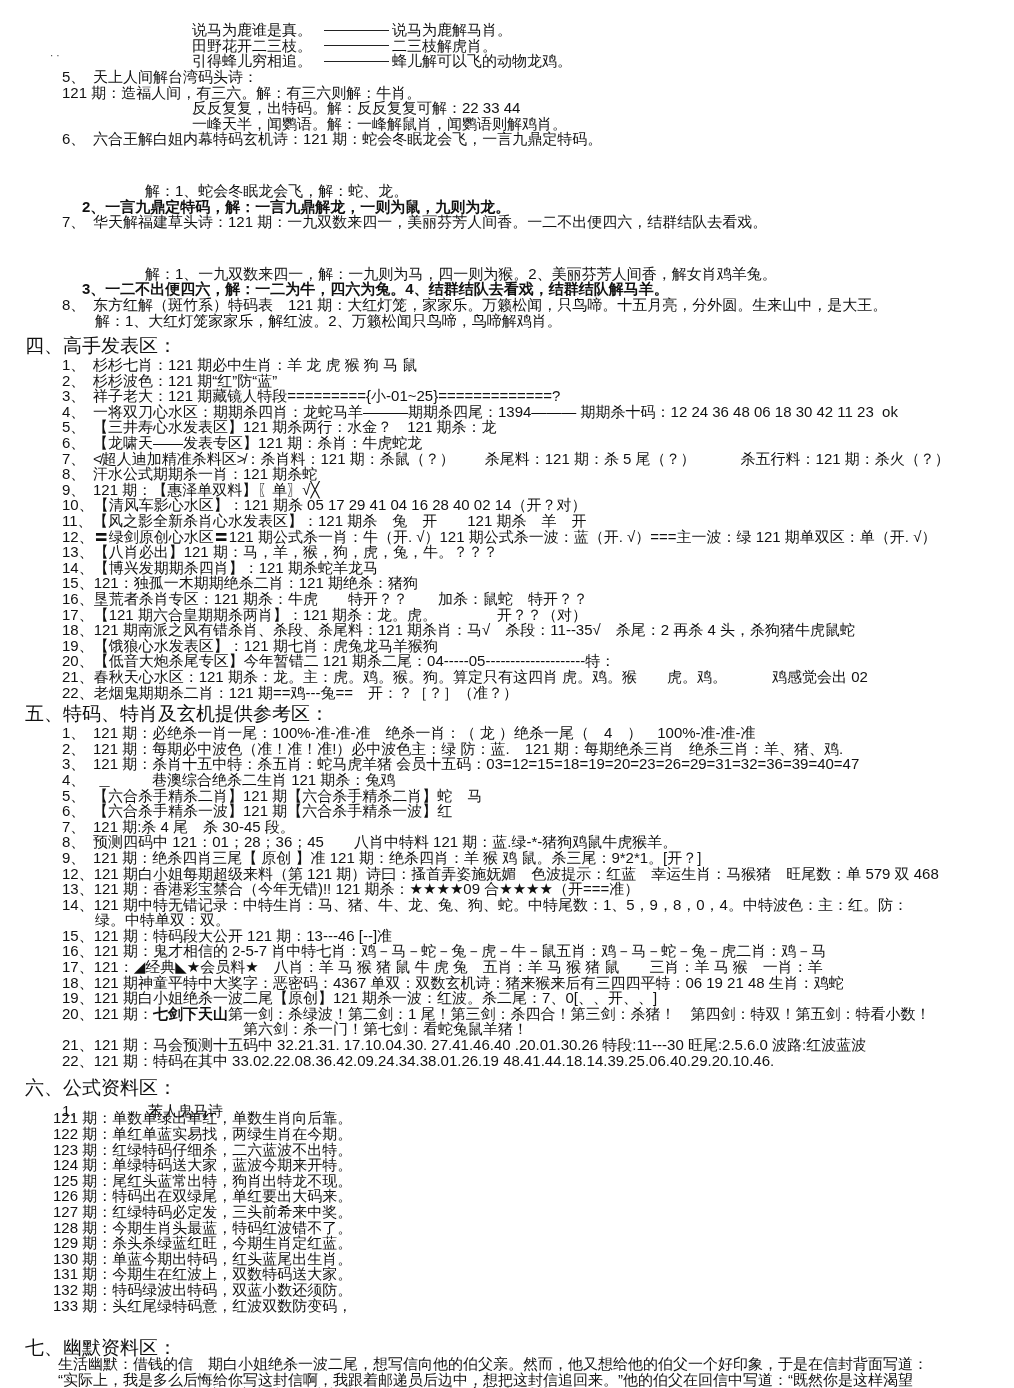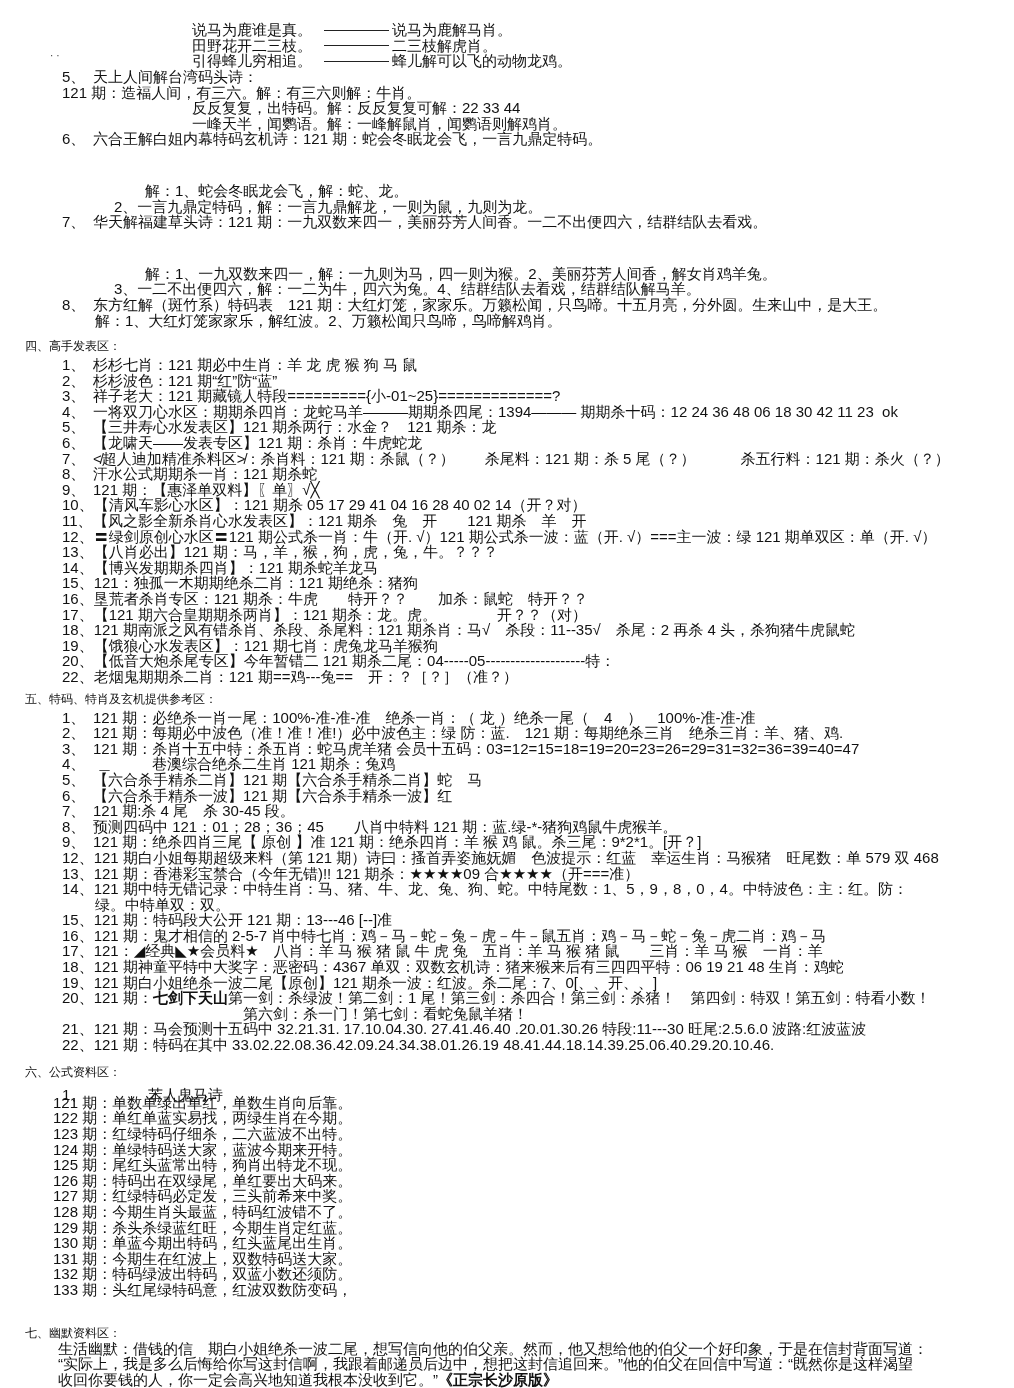--- a/index.html
+++ b/index.html
@@ -19,21 +19,21 @@
     height: 15.6px;
     line-height: 15.6px;
     white-space: pre;
     padding-left: 62px;
     position: relative;
   }
   .ln .num { display: inline-block; min-width: 31px; }
   .p192 { padding-left: 192px; }
   .p128 { }
   .p145 { padding-left: 145px; margin-top: 36px; }
-  .p178 { padding-left: 114px; }
+  .p178 { padding-left: 82px; font-weight: bold; }
   .p95  { padding-left: 95px; }
   .p120 { padding-left: 120px; }
   .p243 { padding-left: 243px; }
   .p93  { padding-left: 53px; }
   .p58  { padding-left: 58px; }
   .dash {
     display: inline-block;
     width: 65px;
     height: 0;
     border-top: 1px solid #222;
@@ -46,21 +46,21 @@
     position: absolute;
     left: 50px;
     top: 50px;
     font-size: 10px;
     letter-spacing: 3px;
     color: #333;
   }
   .hdr {
     height: 22px;
     line-height: 22px;
-    font-size: 12px;
+    font-size: 19px;
     padding-left: 25px;
     white-space: pre;
     font-family: Liberation Serif, serif;
   }
   .h4 { margin-top: 7px; }
   .h5 { margin-top: 3px; }
   .h6 { margin-top: 8.6px; margin-bottom: -4px; }
   .h7 { margin-top: 24px; margin-bottom: -3px; }
   .mark { display: inline-block; width: 55px; padding-left: 4px; }
   .poem-title { display: inline-block; margin-left: 55px; margin-top: 8px; }
@@ -107,20 +107,21 @@
   <div class="ln"><span class="num">11、</span><span>【风之影全新杀肖心水发表区】：121 期杀　兔　开　　121 期杀　羊　开</span></div>
   <div class="ln"><span class="num">12、</span><span>〓绿剑原创心水区〓121 期公式杀一肖：牛（开. √）121 期公式杀一波：蓝（开. √）===主一波：绿 121 期单双区：单（开. √）</span></div>
   <div class="ln"><span class="num">13、</span><span>【八肖必出】121 期：马，羊，猴，狗，虎，兔，牛。？？？</span></div>
   <div class="ln"><span class="num">14、</span><span>【博兴发期期杀四肖】：121 期杀蛇羊龙马</span></div>
   <div class="ln"><span class="num">15、</span><span>121：独孤一木期期绝杀二肖：121 期绝杀：猪狗</span></div>
   <div class="ln"><span class="num">16、</span><span>垦荒者杀肖专区：121 期杀：牛虎　　特开？？　　加杀：鼠蛇　特开？？</span></div>
   <div class="ln"><span class="num">17、</span><span>【121 期六合皇期期杀两肖】：121 期杀：龙。虎。　　　　开？？（对）</span></div>
   <div class="ln"><span class="num">18、</span><span>121 期南派之风有错杀肖、杀段、杀尾料：121 期杀肖：马√　杀段：11--35√　杀尾：2 再杀 4 头，杀狗猪牛虎鼠蛇</span></div>
   <div class="ln"><span class="num">19、</span><span>【饿狼心水发表区】：121 期七肖：虎兔龙马羊猴狗</span></div>
   <div class="ln"><span class="num">20、</span><span>【低音大炮杀尾专区】今年暂错二 121 期杀二尾：04-----05--------------------特：</span></div>
+  <div class="ln"><span class="num">21、</span><span>春秋天心水区：121 期杀：龙。主：虎。鸡。猴。狗。算定只有这四肖 虎。鸡。猴　　虎。鸡。　　　鸡感觉会出 02</span></div>
   <div class="ln"><span class="num">22、</span><span>老烟鬼期期杀二肖：121 期==鸡---兔==　开：？［？］（准？）</span></div>
 
   <div class="hdr h5">五、特码、特肖及玄机提供参考区：</div>
   <div class="ln"><span class="num">1、</span><span>121 期：必绝杀一肖一尾：100%-准-准-准　绝杀一肖：（ 龙 ）绝杀一尾（　4　）　100%-准-准-准</span></div>
   <div class="ln"><span class="num">2、</span><span>121 期：每期必中波色（准！准！准!）必中波色主：绿 防：蓝.　121 期：每期绝杀三肖　绝杀三肖：羊、猪、鸡.</span></div>
   <div class="ln"><span class="num">3、</span><span>121 期：杀肖十五中特：杀五肖：蛇马虎羊猪 会员十五码：03=12=15=18=19=20=23=26=29=31=32=36=39=40=47</span></div>
   <div class="ln"><span class="num">4、</span><span class="mark">＿</span><span>巷澳综合绝杀二生肖 121 期杀：兔鸡</span></div>
   <div class="ln"><span class="num">5、</span><span>【六合杀手精杀二肖】121 期【六合杀手精杀二肖】蛇　马</span></div>
   <div class="ln"><span class="num">6、</span><span>【六合杀手精杀一波】121 期【六合杀手精杀一波】红</span></div>
   <div class="ln"><span class="num">7、</span><span>121 期:杀 4 尾　杀 30-45 段。</span></div>

